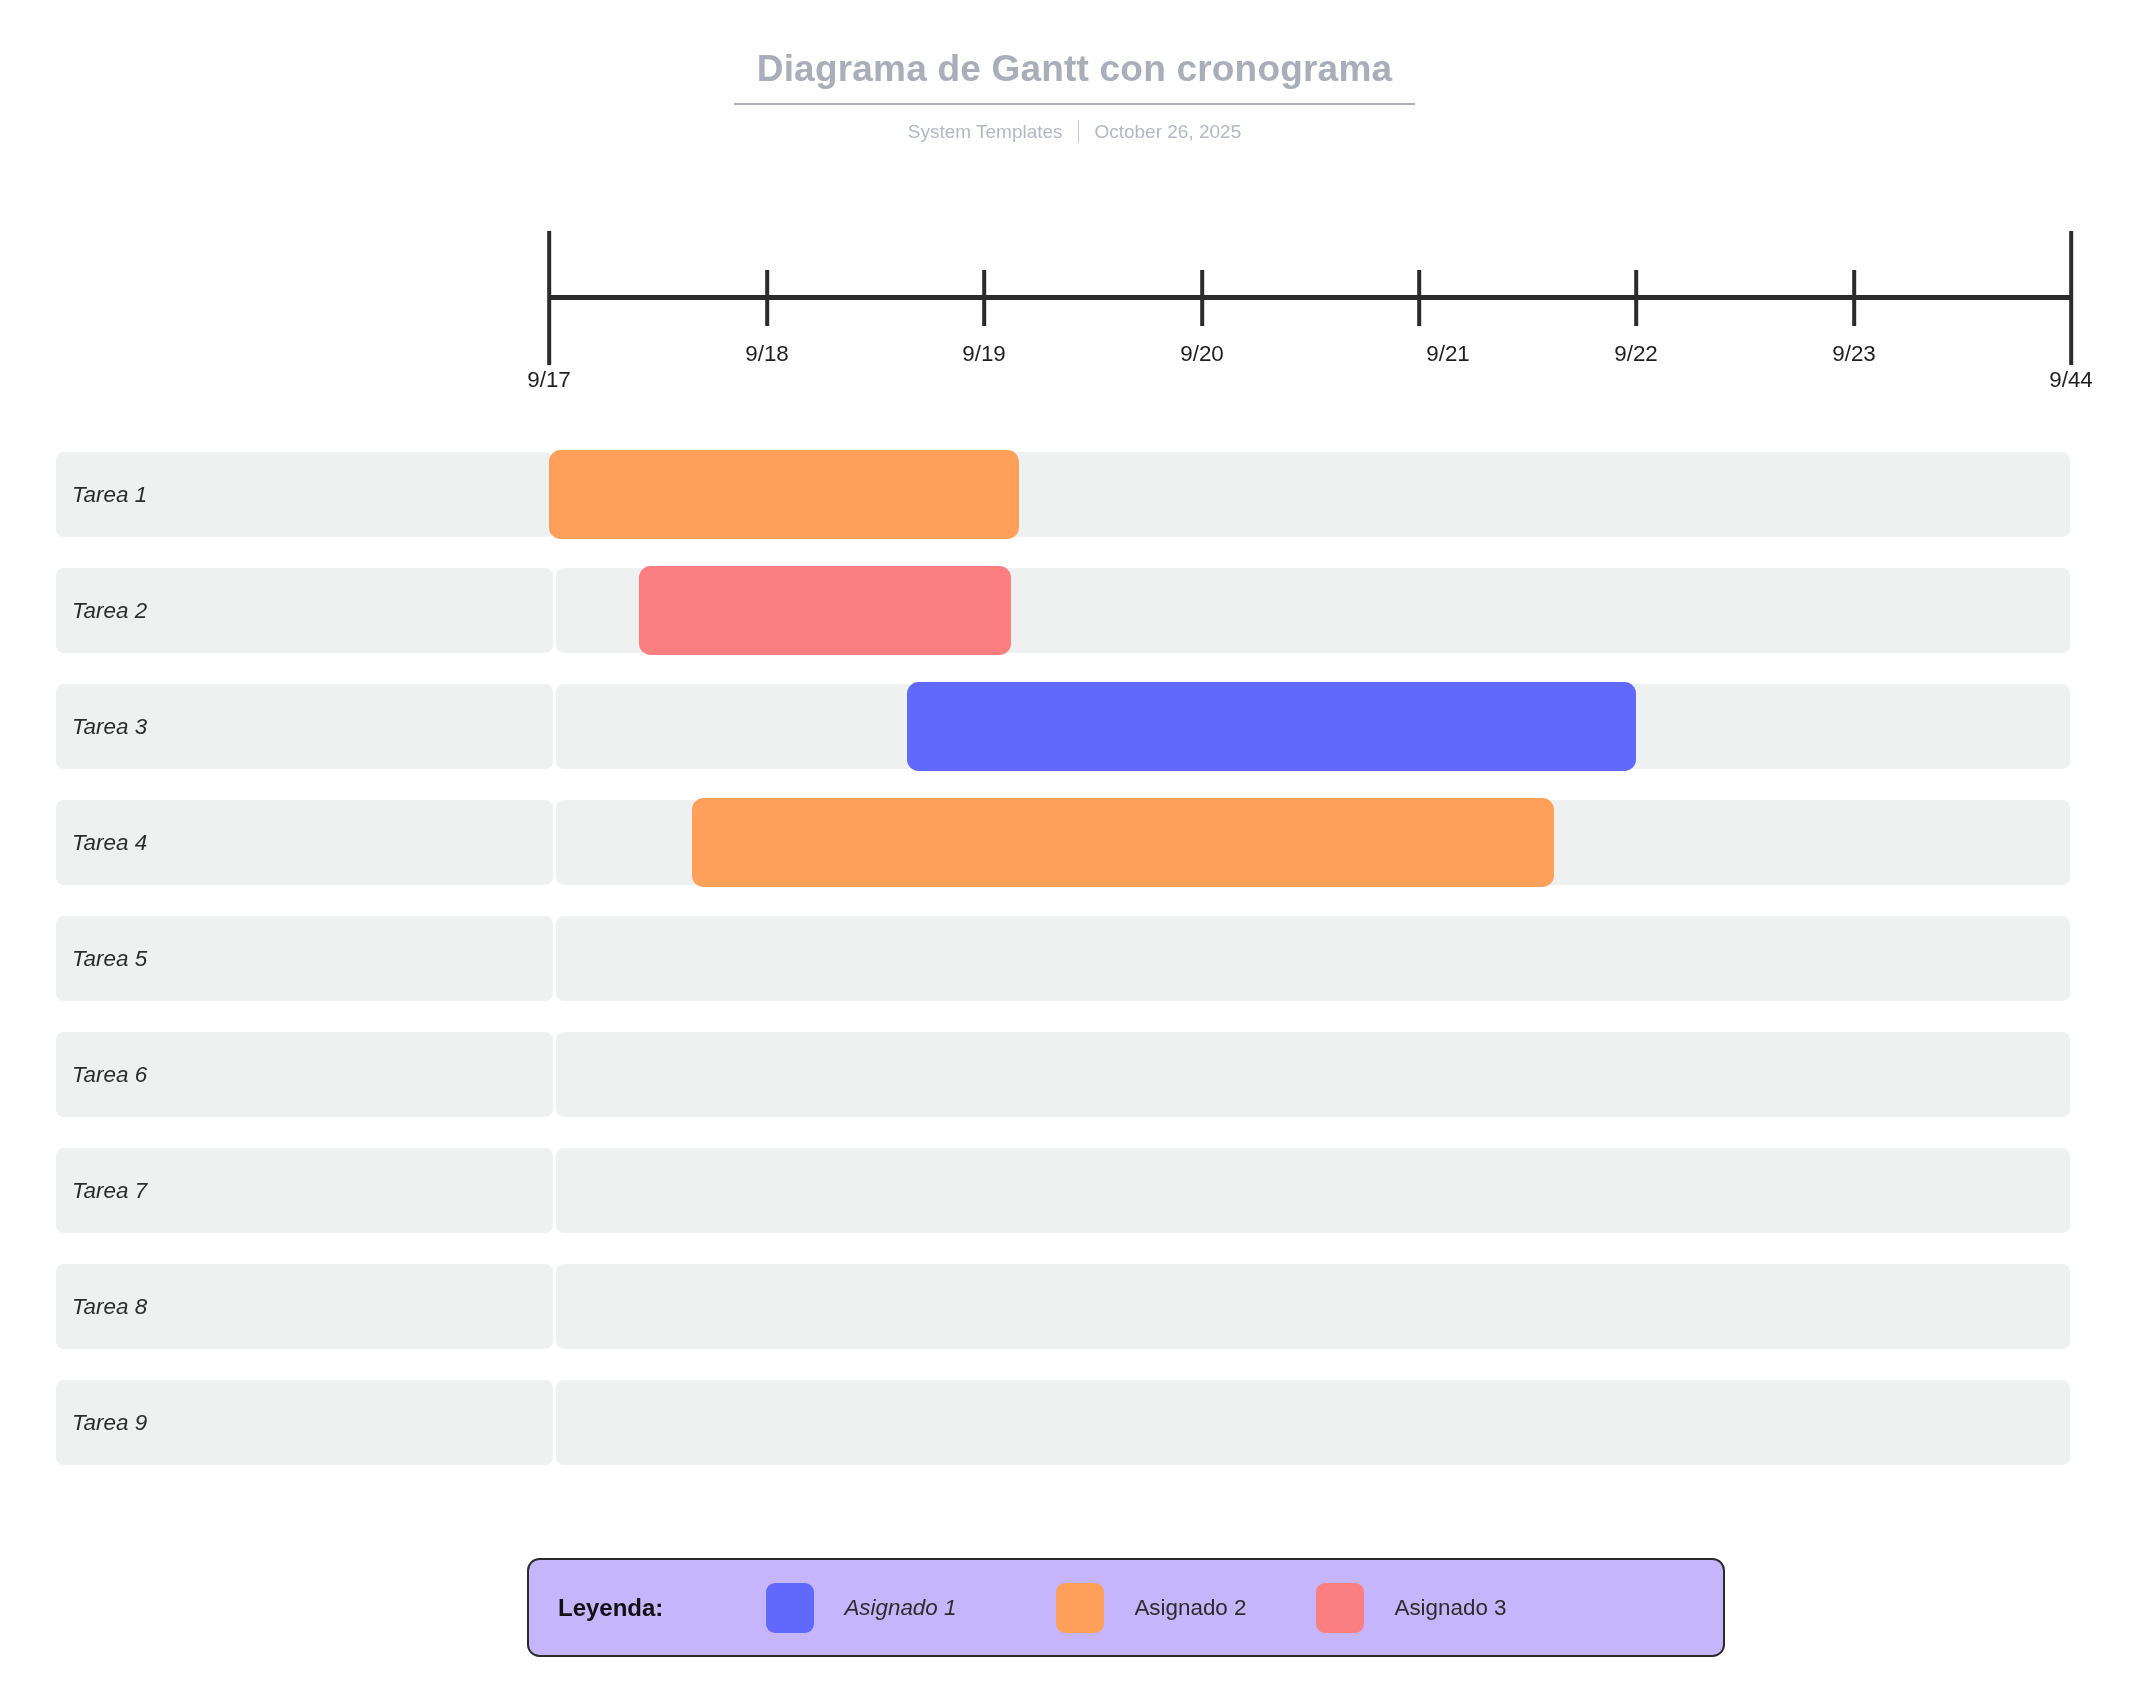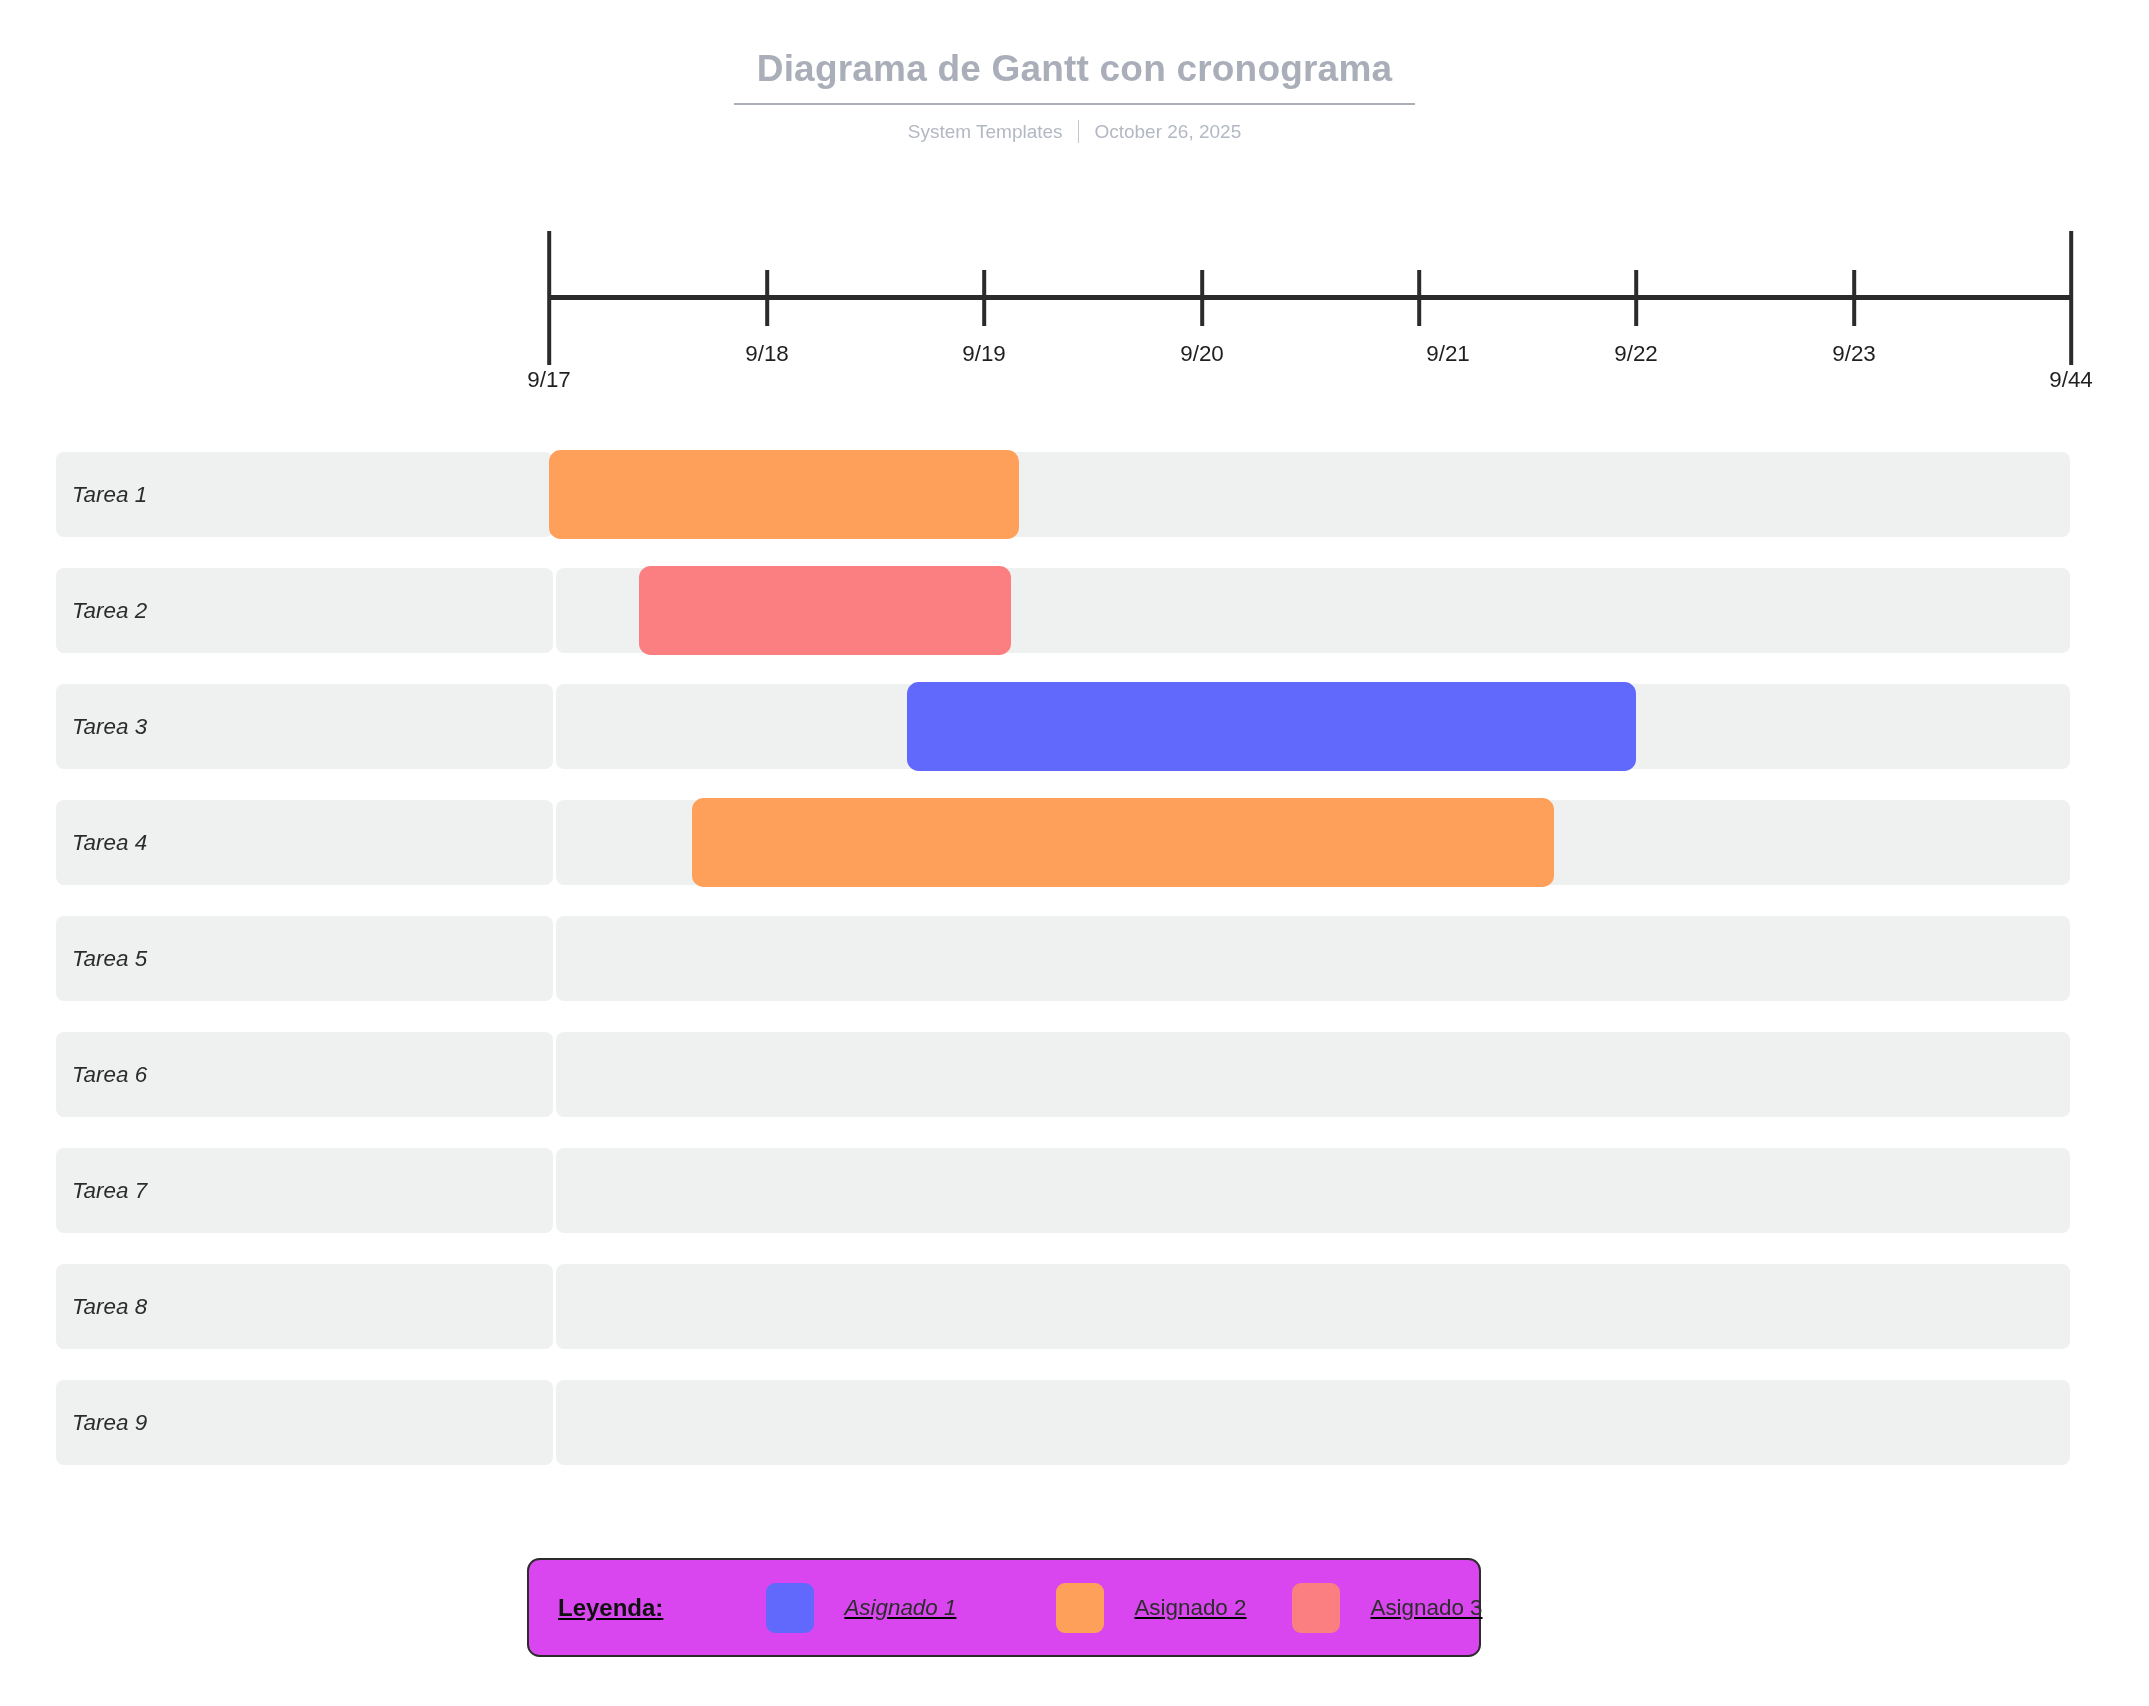--- a/index.html
+++ b/index.html
@@ -136,28 +136,27 @@
     top: -1.8px;
     height: 89px;
     border-radius: 11.6px;
   }
 
   
   .legend {
     position: absolute;
     left: 527px;
     top: 1558px;
-    width: 954px;
+    width: 1198px;
     height: 99px;
     border: 2.7px solid #2b2b2b;
     border-radius: 12.5px;
-    background: #d946ef;
-    display: flex;
-    align-items: center;
-    text-decoration: underline;
+    background: #c4b5fd;
+    display: flex;
+    align-items: center;
   }
   .legend-title {
     font-size: 24px;
     font-weight: bold;
     color: #111111;
     margin-left: 29px;
   }
   .legend-item {
     display: flex;
     align-items: center;
@@ -169,21 +168,21 @@
   }
   .legend-text {
     font-size: 22.4px;
     color: #2c2c2c;
     margin-left: 30px;
     white-space: nowrap;
   }
   .legend-text.ital { font-style: italic; }
   .li-1 { margin-left: 103px; }
   .li-2 { margin-left: 100px; }
-  .li-3 { margin-left: 46px; text-align: center; }
+  .li-3 { margin-left: 70px; text-align: center; }
 </style>
 </head>
 <body>
 
 <div id="page">
 
   <div class="header">
     <div class="doc-title">Diagrama de Gantt con cronograma</div>
     <div class="subtitle-row">
       <span>System Templates</span>

